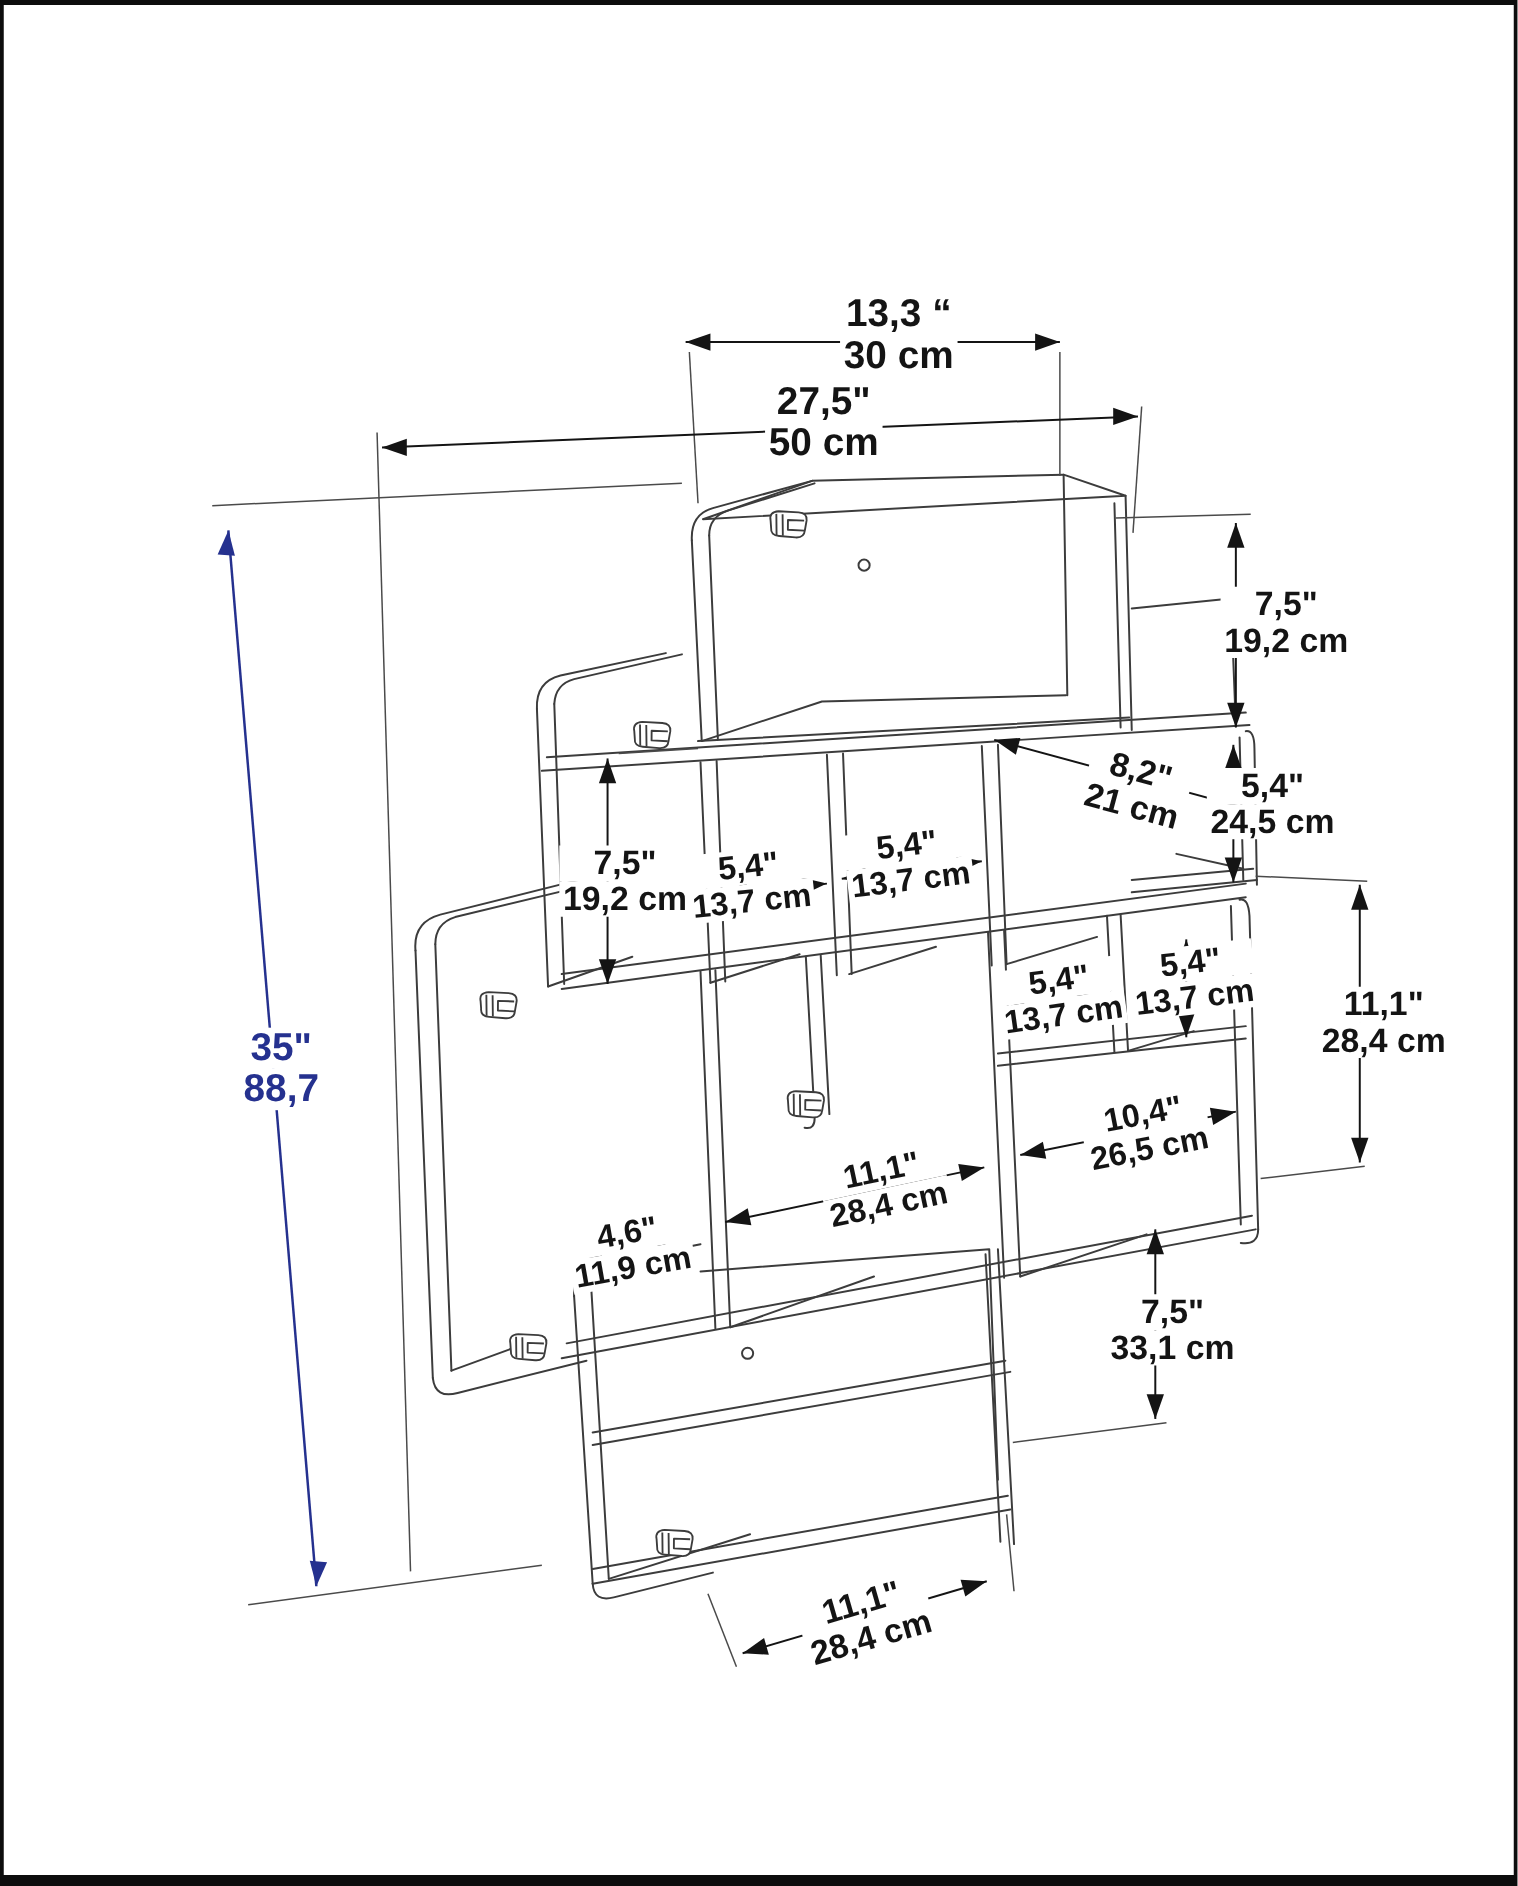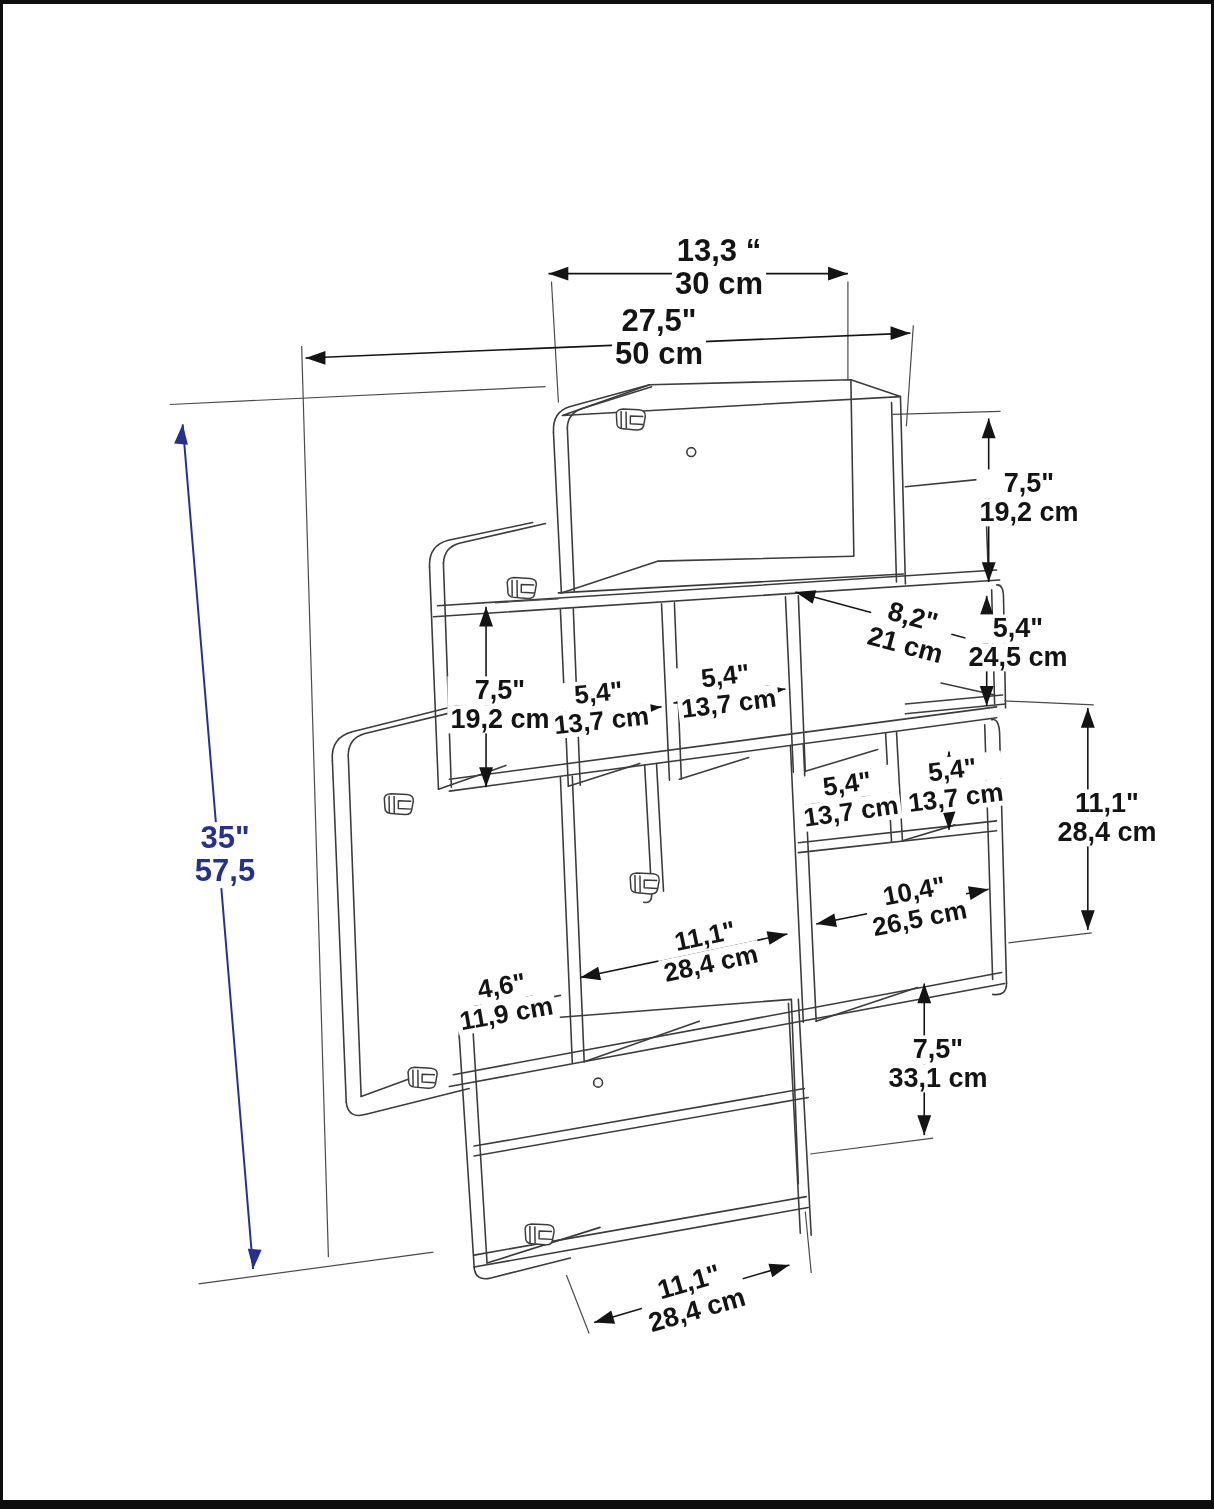--- a/index.html
+++ b/index.html
@@ -183,21 +183,21 @@
   <div class="dim fs31" style="left:716px; top:264px;">
     <span>13,3 “</span>
     <span>30 cm</span>
   </div>
   <div class="dim fs31" style="left:656px; top:334px;">
     <span>27,5"</span>
     <span>50 cm</span>
   </div>
   <div class="dim fs31 blue" style="left:222px; top:851px;">
     <span>35"</span>
-    <span>57,5</span>
+    <span>88,7</span>
   </div>
   <div class="dim fs27" style="left:1026px; top:494px;">
     <span>7,5"</span>
     <span>19,2 cm</span>
   </div>
   <div class="dim fs27" style="left:1015px; top:639px;">
     <span>5,4"</span>
     <span>24,5 cm</span>
   </div>
   <div class="dim fs27 r15" style="left:906px; top:627px;">

